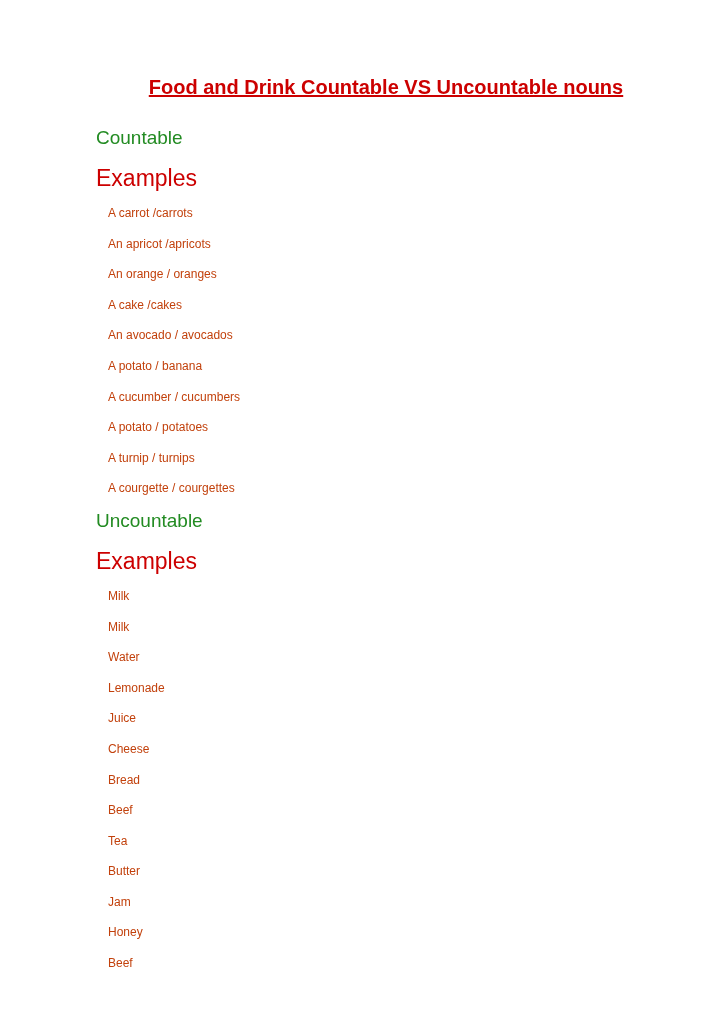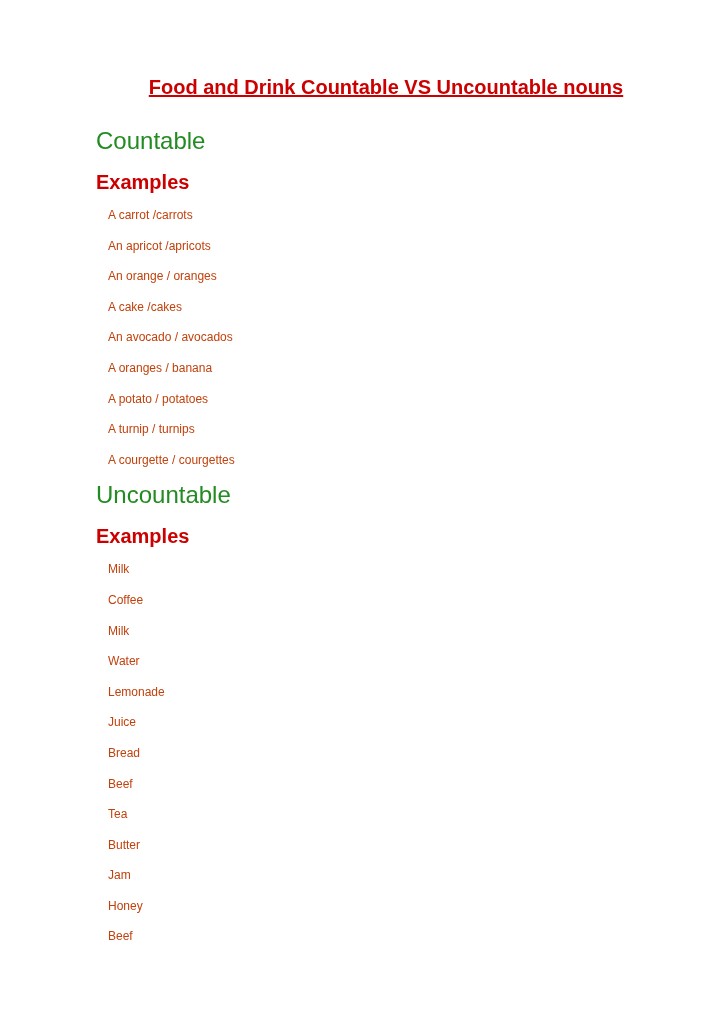--- a/index.html
+++ b/index.html
@@ -19,27 +19,27 @@
     .page-title {
       text-align: center;
       color: #cc0000;
       font-weight: bold;
       font-size: 20px;
       text-decoration: underline;
       margin-bottom: 28px;
     }
     .section-heading {
       color: #228b22;
-      font-size: 24px;
+      font-size: 19px;
       margin-bottom: 16px;
     }
     .examples-label {
       color: #cc0000;
-      font-weight: bold;
-      font-size: 20px;
+      font-weight: normal;
+      font-size: 23px;
       margin-bottom: 6px;
     }
     .list-item {
       font-size: 12px;
       color: #c2410c;
       line-height: 1.55;
     }
     .section {
       margin-bottom: 24px;
     }
@@ -57,37 +57,38 @@
 
 <div class="section countable-section">
   <div class="section-heading">Countable</div>
   <div class="examples-label">Examples</div>
   <div id="countable-list">
       <div class="list-item">A carrot /carrots</div>
       <div class="list-item">An apricot /apricots</div>
       <div class="list-item">An orange / oranges</div>
       <div class="list-item">A cake /cakes</div>
       <div class="list-item">An avocado / avocados</div>
-      <div class="list-item">A oranges / banana</div>
+      <div class="list-item">A potato / banana</div>
+      <div class="list-item">A cucumber / cucumbers</div>
       <div class="list-item">A potato / potatoes</div>
       <div class="list-item">A turnip / turnips</div>
       <div class="list-item">A courgette / courgettes</div>
     </div>
 </div>
 
 <div class="section uncountable-section">
   <div class="section-heading">Uncountable</div>
   <div class="examples-label">Examples</div>
   <div id="uncountable-list">
       <div class="list-item">Milk</div>
-      <div class="list-item">Coffee</div>
       <div class="list-item">Milk</div>
       <div class="list-item">Water</div>
       <div class="list-item">Lemonade</div>
       <div class="list-item">Juice</div>
+      <div class="list-item">Cheese</div>
       <div class="list-item">Bread</div>
       <div class="list-item">Beef</div>
       <div class="list-item">Tea</div>
       <div class="list-item">Butter</div>
       <div class="list-item">Jam</div>
       <div class="list-item">Honey</div>
       <div class="list-item">Beef</div>
     </div>
 </div>
 

